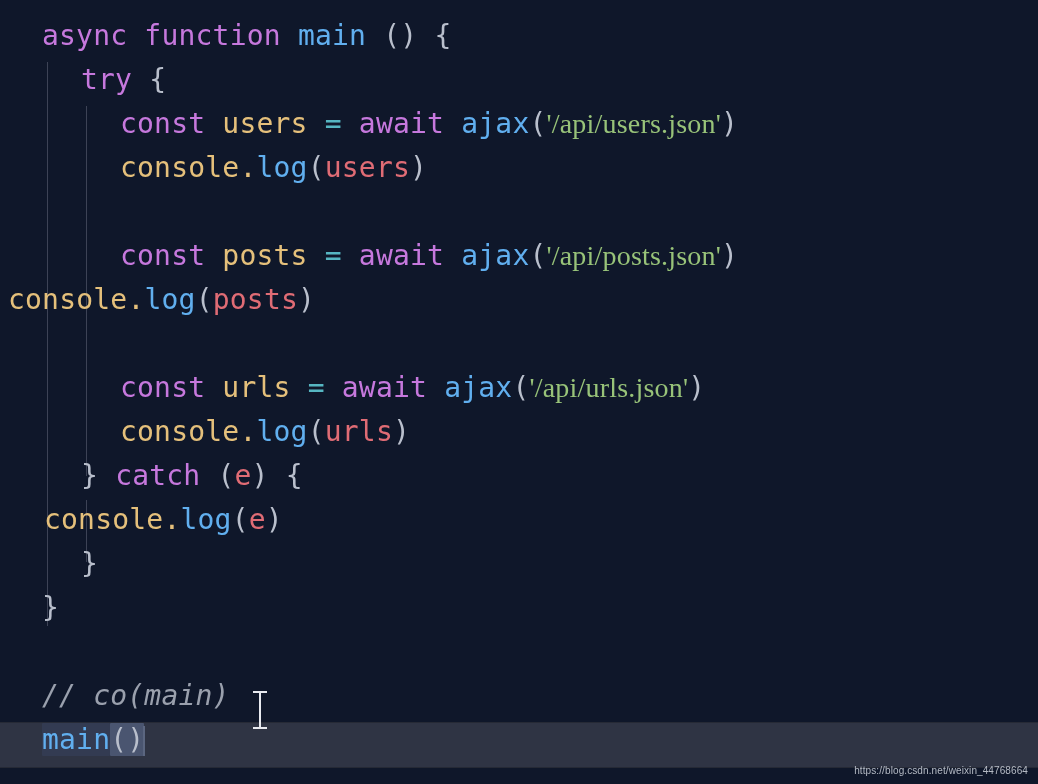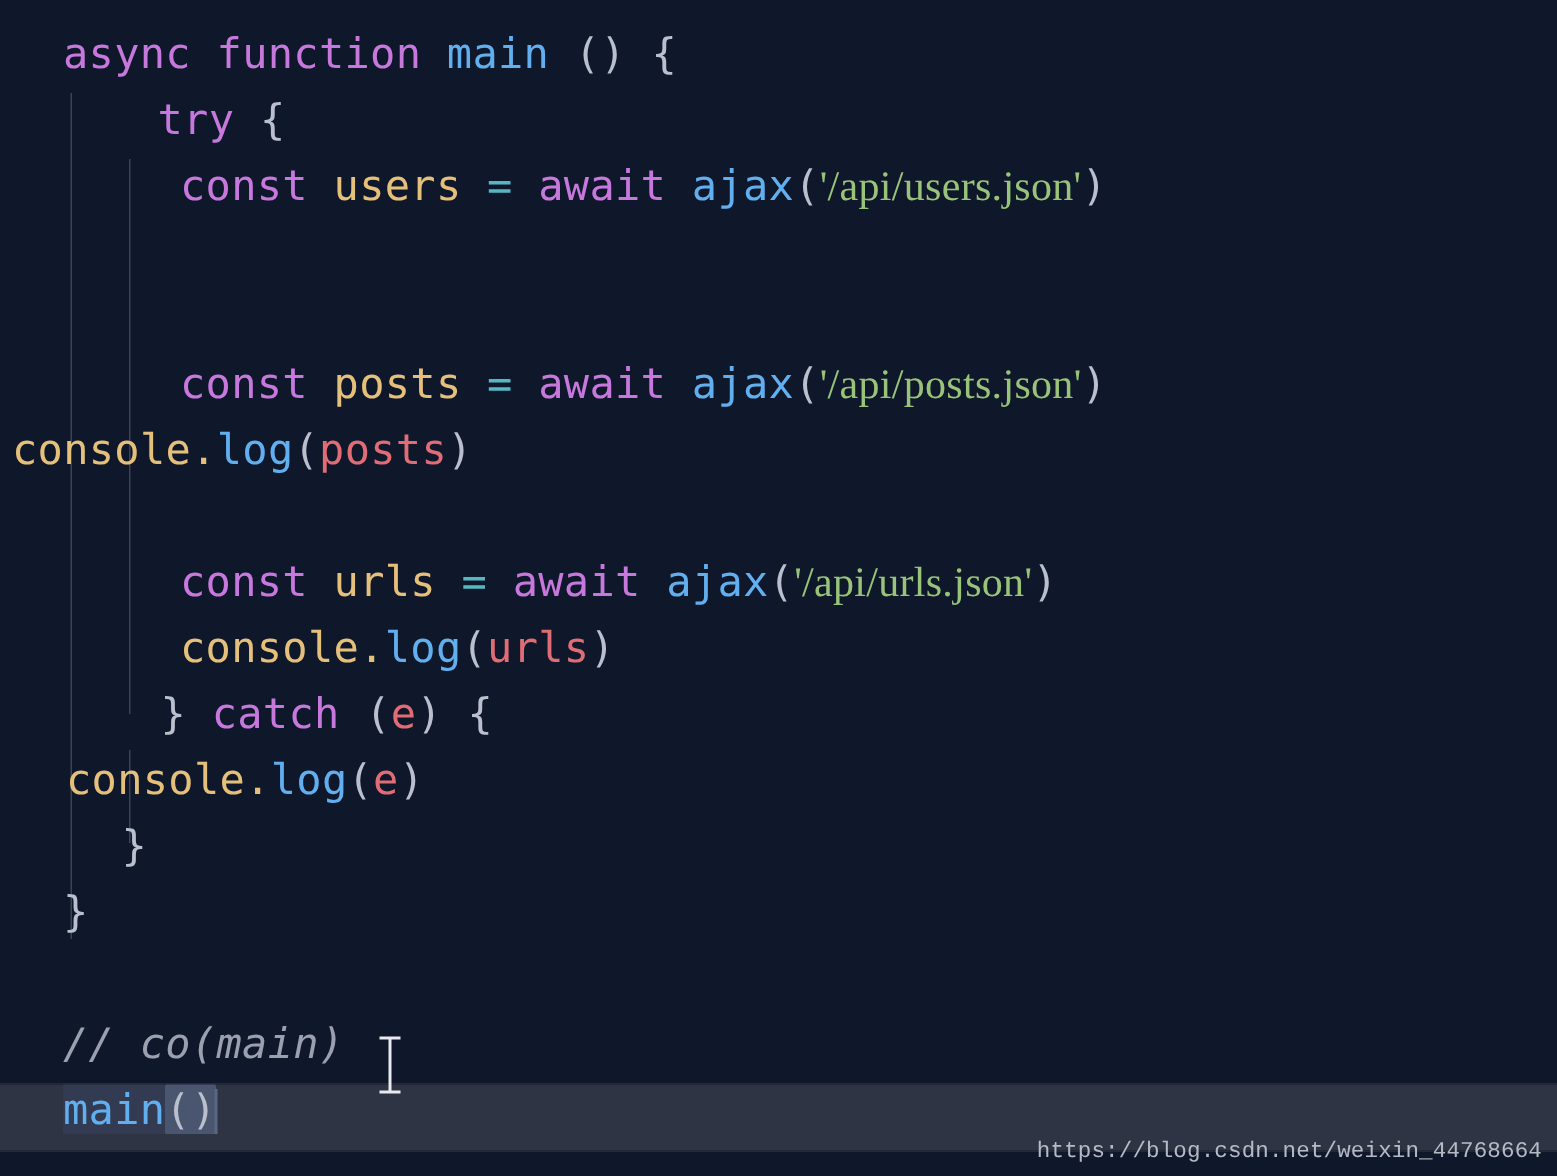--- a/index.html
+++ b/index.html
@@ -116,51 +116,52 @@
     background: #e8eaf0;
   }
   #mouse-cursor .cap-top { top: 3px; }
   #mouse-cursor .cap-bot { top: 39px; }
 
   
   #watermark {
     position: absolute;
     right: 10px;
     bottom: 8px;
-    font-family: Liberation Mono, monospace;
-    font-size: 15px;
+    font-family: Liberation Sans, sans-serif;
+    font-size: 10px;
     color: #c2c7d0;
     opacity: 0.92;
     letter-spacing: 0.1px;
   }
 </style>
 </head>
 <body>
 
 <div id="editor-root">
 
   <div class="line-highlight" style="top:723px;"></div>
   <div class="line-sep" style="top:722px;"></div>
   <div class="line-sep" style="top:767px;"></div>
 
   <div class="indent-guide" style="left:47px;top:62px;height:564px;"></div>
   <div class="indent-guide" style="left:86px;top:106px;height:370px;"></div>
   <div class="indent-guide" style="left:86px;top:500px;height:62px;"></div>
 
   <div id="code-surface">
       <div class="code-line" style="top: 14px; padding-left: 42px;"><span class="seg t-keyword">async</span><span class="seg t-plain"> </span><span class="seg t-keyword">function</span><span class="seg t-plain"> </span><span class="seg t-func">main</span><span class="seg t-plain"> </span><span class="seg t-punct">()</span><span class="seg t-plain"> </span><span class="seg t-punct">{</span></div>
-      <div class="code-line" style="top: 58px; padding-left: 105px;"><span class="seg t-keyword">try</span><span class="seg t-plain"> </span><span class="seg t-punct">{</span></div>
+      <div class="code-line" style="top: 58px; padding-left: 81px;"><span class="seg t-keyword">try</span><span class="seg t-plain"> </span><span class="seg t-punct">{</span></div>
       <div class="code-line" style="top: 102px; padding-left: 120px;"><span class="seg t-keyword">const</span><span class="seg t-plain"> </span><span class="seg t-var">users</span><span class="seg t-plain"> </span><span class="seg t-op">=</span><span class="seg t-plain"> </span><span class="seg t-keyword">await</span><span class="seg t-plain"> </span><span class="seg t-func">ajax</span><span class="seg t-punct">(</span><span class="seg t-string">'/api/users.json'</span><span class="seg t-punct">)</span></div>
+      <div class="code-line" style="top: 146px; padding-left: 120px;"><span class="seg t-var">console</span><span class="seg t-var">.</span><span class="seg t-prop">log</span><span class="seg t-punct">(</span><span class="seg t-param">users</span><span class="seg t-punct">)</span></div>
       <div class="code-line" style="top: 190px; padding-left: 120px;"></div>
       <div class="code-line" style="top: 234px; padding-left: 120px;"><span class="seg t-keyword">const</span><span class="seg t-plain"> </span><span class="seg t-var">posts</span><span class="seg t-plain"> </span><span class="seg t-op">=</span><span class="seg t-plain"> </span><span class="seg t-keyword">await</span><span class="seg t-plain"> </span><span class="seg t-func">ajax</span><span class="seg t-punct">(</span><span class="seg t-string">'/api/posts.json'</span><span class="seg t-punct">)</span></div>
       <div class="code-line" style="top: 278px; "><span class="seg t-var">console</span><span class="seg t-var">.</span><span class="seg t-prop">log</span><span class="seg t-punct">(</span><span class="seg t-param">posts</span><span class="seg t-punct">)</span></div>
       <div class="code-line" style="top: 322px; padding-left: 120px;"></div>
       <div class="code-line" style="top: 366px; padding-left: 120px;"><span class="seg t-keyword">const</span><span class="seg t-plain"> </span><span class="seg t-var">urls</span><span class="seg t-plain"> </span><span class="seg t-op">=</span><span class="seg t-plain"> </span><span class="seg t-keyword">await</span><span class="seg t-plain"> </span><span class="seg t-func">ajax</span><span class="seg t-punct">(</span><span class="seg t-string">'/api/urls.json'</span><span class="seg t-punct">)</span></div>
       <div class="code-line" style="top: 410px; padding-left: 120px;"><span class="seg t-var">console</span><span class="seg t-var">.</span><span class="seg t-prop">log</span><span class="seg t-punct">(</span><span class="seg t-param">urls</span><span class="seg t-punct">)</span></div>
-      <div class="code-line" style="top: 454px; padding-left: 107px;"><span class="seg t-punct">}</span><span class="seg t-plain"> </span><span class="seg t-keyword">catch</span><span class="seg t-plain"> </span><span class="seg t-punct">(</span><span class="seg t-param">e</span><span class="seg t-punct">)</span><span class="seg t-plain"> </span><span class="seg t-punct">{</span></div>
+      <div class="code-line" style="top: 454px; padding-left: 81px;"><span class="seg t-punct">}</span><span class="seg t-plain"> </span><span class="seg t-keyword">catch</span><span class="seg t-plain"> </span><span class="seg t-punct">(</span><span class="seg t-param">e</span><span class="seg t-punct">)</span><span class="seg t-plain"> </span><span class="seg t-punct">{</span></div>
       <div class="code-line" style="top: 498px;  margin-left: 36px;"><span class="seg t-var">console</span><span class="seg t-var">.</span><span class="seg t-prop">log</span><span class="seg t-punct">(</span><span class="seg t-param">e</span><span class="seg t-punct">)</span></div>
       <div class="code-line" style="top: 542px; padding-left: 81px;"><span class="seg t-punct">}</span></div>
       <div class="code-line" style="top: 586px; padding-left: 42px;"><span class="seg t-punct">}</span></div>
       <div class="code-line" style="top: 630px; padding-left: 42px;"></div>
       <div class="code-line" style="top: 718px; padding-left: 42px;"><span class="seg t-func sel-soft">main</span><span class="seg t-punct sel-bracket">()</span><span class="caret-bar"></span></div>
       <div class="code-line" style="top: 674px; padding-left: 42px;"><span class="seg t-comment">// co(main)</span></div>
     </div>
 
   <div id="mouse-cursor">
     <div class="ibeam-cap cap-top"></div>

